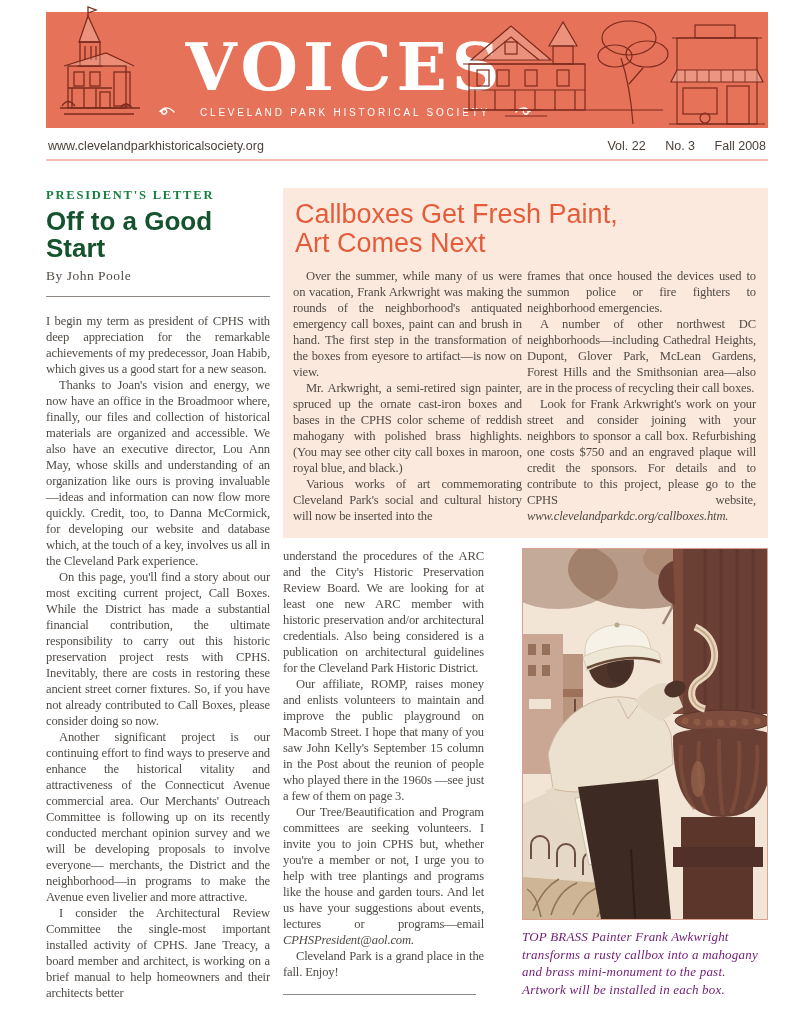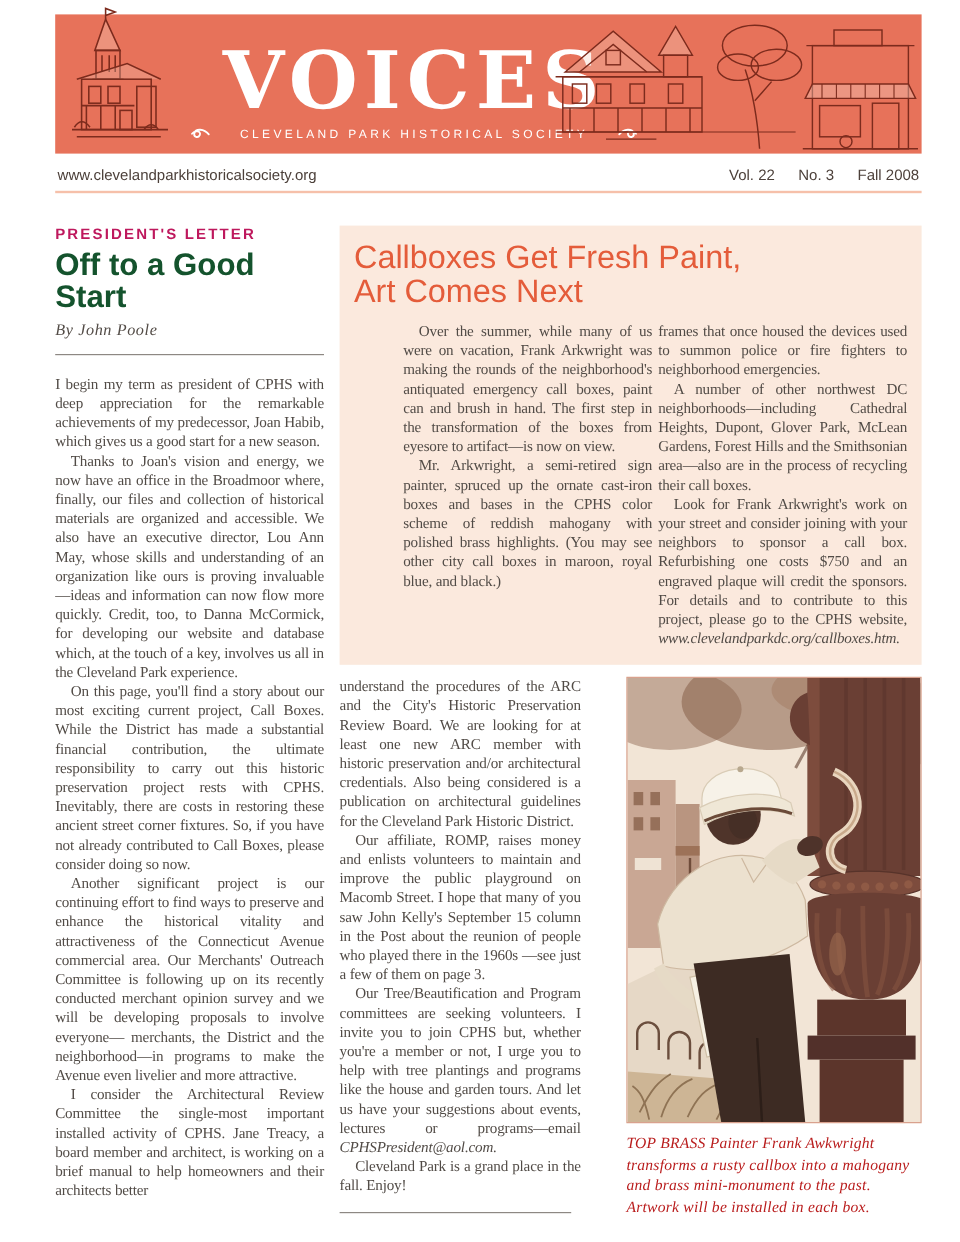--- a/index.html
+++ b/index.html
@@ -34,52 +34,52 @@
     font-family:"Liberation Sans", sans-serif; font-size:12.5px; color:#4c403a;
     padding:11px 2px 6px 2px; border-bottom:2px solid #f6c0aa;
   }
   .issue span { margin-left:16px; }
   
   .content { display:flex; margin-top:27px; }
   .left-col { flex:0 0 224px; margin-right:13px; }
   .right-area { flex:1 1 auto; min-width:0; }
   
   .kicker {
-    font-family:Liberation Sans, sans-serif; font-size:12.5px; font-weight:bold;
-    letter-spacing:1.8px; color:#be185d;
+    font-family:Liberation Serif, serif; font-size:12.5px; font-weight:bold;
+    letter-spacing:1.8px; color:#15803d;
   }
   .letter-headline {
     font-family:"Liberation Sans", sans-serif; font-size:26px; font-weight:bold;
     color:#14532d; margin:5px 0 5px 0; line-height:1.05;
   }
-  .byline { font-style:italic; font-size:13.5px; color:#534c47; letter-spacing:0.5px; }
+  .byline { font-size:13.5px; color:#534c47; letter-spacing:0.5px; }
   .rule { border:none; border-top:1px solid #8d8883; margin:12px 0 16px 0; }
   .body-text p {
     font-size:12.6px; line-height:16px; letter-spacing:-0.15px;
     color:#514b46; text-align:justify; margin:0;
   }
   .body-text p.ind { text-indent:13px; }
   .em { font-style:italic; }
   
   .peach-box { background:#fbe9dd; padding:12px 12px 14px 10px; }
   .article-headline {
     font-family:"Liberation Sans", sans-serif; font-weight:normal; color:#e45c3a;
     font-size:27px; line-height:1.08; margin:0 0 10px 2px;
   }
-  .box-cols { display:flex; gap:5px;margin-left:43px; }
+  .box-cols { display:flex; gap:5px; }
   .box-col { flex:1 1 0; min-width:0; }
   
   .below-row { display:flex; margin-top:10px;gap:28px; }
   .mid-col { flex:1 1 auto; min-width:0; margin-right:10px; }
   .mid-rule { border:none; border-top:1px solid #8d8883; margin:14px 0 0 0; width:96%; }
   .photo-col { flex:0 0 246px; }
   .photo-frame { border:1px solid #d9a18e; width:244px; background:#f2e5d6; }
   .photo-frame svg { display:block; }
   .caption {
-    font-style:italic; font-size:13px; line-height:17.5px; color:#b91c1c;
+    font-style:italic; font-size:13px; line-height:17.5px; color:#701a75;
     margin-top:8px; letter-spacing:0.2px;
   }
 </style>
 </head>
 <body>
 
 <div class="page">
 
   <header class="masthead">
     <div class="mast-left">
@@ -180,20 +180,21 @@
 
       <div class="peach-box">
         <h1 class="article-headline">
           <span>Callboxes Get Fresh Paint,</span><br>
           <span>Art Comes Next</span>
         </h1>
         <div class="box-cols body-text">
           <div class="box-col">
             <p class="ind">Over the summer, while many of us were on vacation, Frank Arkwright was making the rounds of the neighborhood's antiquated emergency call boxes, paint can and brush in hand. The first step in the transformation of the boxes from eyesore to artifact—is now on view.</p>
             <p class="ind">Mr. Arkwright, a semi-retired sign painter, spruced up the ornate cast-iron boxes and bases in the CPHS color scheme of reddish mahogany with polished brass highlights. (You may see other city call boxes in maroon, royal blue, and black.)</p>
+            <p class="ind">Various works of art commemorating Cleveland Park's social and cultural history will now be inserted into the</p>
           </div>
           <div class="box-col">
             <p>frames that once housed the devices used to summon police or fire fighters to neighborhood emergencies.</p>
             <p class="ind">A number of other northwest DC neighborhoods—including Cathedral Heights, Dupont, Glover Park, McLean Gardens, Forest Hills and the Smithsonian area—also are in the process of recycling their call boxes.</p>
             <p class="ind"><span>Look for Frank Arkwright's work on your street and consider joining with your neighbors to sponsor a call box. Refurbishing one costs $750 and an engraved plaque will credit the sponsors. For details and to contribute to this project, please go to the CPHS website, </span><span class="em">www.clevelandparkdc.org/callboxes.htm.</span></p>
           </div>
         </div>
       </div>
 
       <div class="below-row">

